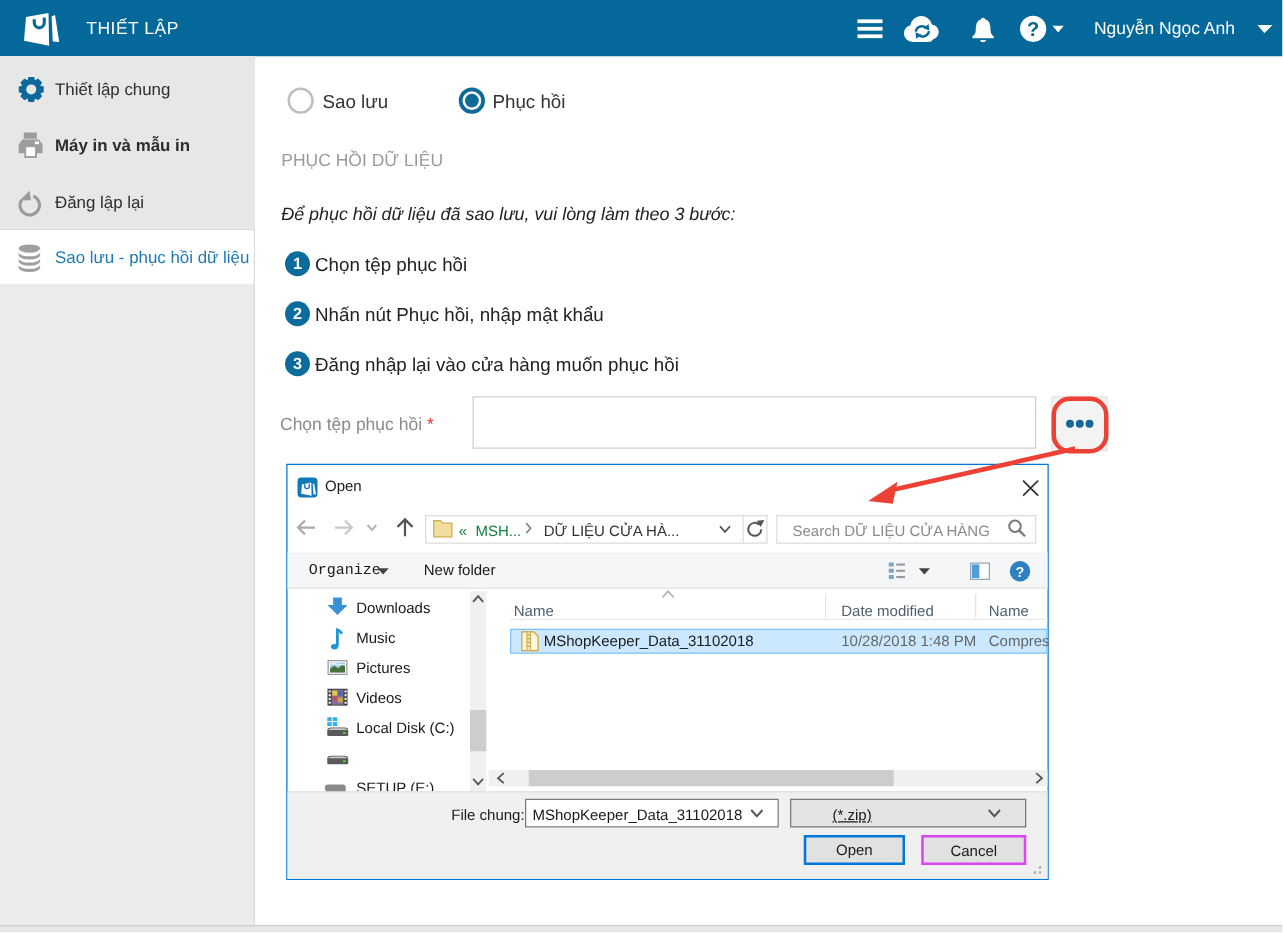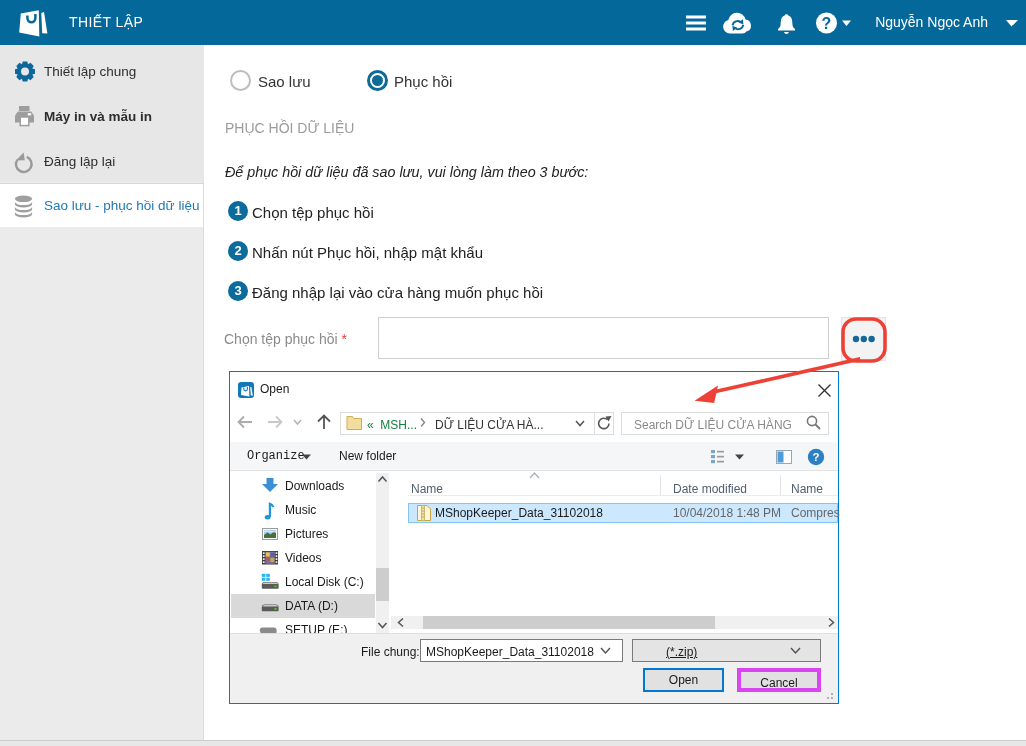--- a/index.html
+++ b/index.html
@@ -288,55 +288,52 @@
 
     <div class="dtxt" style="left:181px;top:110px;color:#50606f;">Name</div>
     <div class="dtxt" style="left:443px;top:110px;color:#50606f;">Date modified</div>
     <div class="dtxt" style="left:561px;top:110px;color:#50606f;">Name</div>
     <div class="abs" style="left:430px;top:103px;width:1px;height:20px;background:#e5e5e5;"></div>
     <div class="abs" style="left:550px;top:103px;width:1px;height:20px;background:#e5e5e5;"></div>
     <div class="abs" style="left:178px;top:123px;width:430px;height:1px;background:#ececec;"></div>
 
     <div class="abs" style="left:178px;top:131px;width:430px;height:20px;background:#cce8ff;border:1px solid #84c3f5;"></div>
     <div class="dtxt" style="left:205px;top:134px;">MShopKeeper_Data_31102018</div>
-    <div class="dtxt" style="left:443px;top:134px;color:#666;">10/04/2018 1:48 PM</div>
+    <div class="dtxt" style="left:443px;top:134px;color:#666;">10/28/2018 1:48 PM</div>
     <div class="dtxt" style="left:561px;top:134px;color:#666;">Compres</div>
 
     <div class="treerow" style="top:102px;">
         <span class="treetext">Downloads</span>
       </div>
     <div class="treerow" style="top:126px;">
         <span class="treetext">Music</span>
       </div>
     <div class="treerow" style="top:150px;">
         <span class="treetext">Pictures</span>
       </div>
     <div class="treerow" style="top:174px;">
         <span class="treetext">Videos</span>
       </div>
     <div class="treerow" style="top:198px;">
         <span class="treetext">Local Disk (C:)</span>
-      </div>
-    <div class="treerow" style="top:222px;background:#d9d9d9;">
-        <span class="treetext">DATA (D:)</span>
       </div>
     <div class="treerow" style="top:246px;height:15px;overflow:hidden;">
         <span class="treetext">SETUP (E:)</span>
       </div>
 
     <div class="sb-track" style="left:146px;top:101px;width:13px;height:160px;"></div>
     <div class="sb-thumb" style="left:146px;top:196px;width:13px;height:33px;"></div>
 
     <div class="sb-track" style="left:161px;top:244px;width:447px;height:13px;"></div>
     <div class="sb-thumb" style="left:193px;top:244px;width:292px;height:13px;"></div>
 
     <div id="dlgbottom" class="abs"></div>
     <div class="dtxt" style="left:131px;top:273px;">File chung:</div>
     <div class="combo" style="left:190px;top:267px;width:203px;"></div>
     <div class="dtxt" style="left:196px;top:273px;">MShopKeeper_Data_31102018</div>
     <div class="combo" style="left:402px;top:267px;width:189px;background:#e4e4e4;"></div>
     <div class="dtxt" style="left:436px;top:273px;text-decoration:underline;">(*.zip)</div>
     <div class="btn" style="left:413px;top:296px;width:81px;border:2px solid #0078d7;line-height:20px;">Open</div>
-    <div class="btn" style="left:507px;top:296px;width:84px;border:4px solid #d946ef;line-height:22px;">Cancel</div>
+    <div class="btn" style="left:507px;top:296px;width:84px;border:2px solid #d946ef;line-height:22px;">Cancel</div>
   </div>
 
   <div class="abs" style="left:0;top:740px;width:1026px;height:6px;background:#e7e7e7;border-top:1px solid #cccccc;"></div>
 </div>
 
 </body></html>

